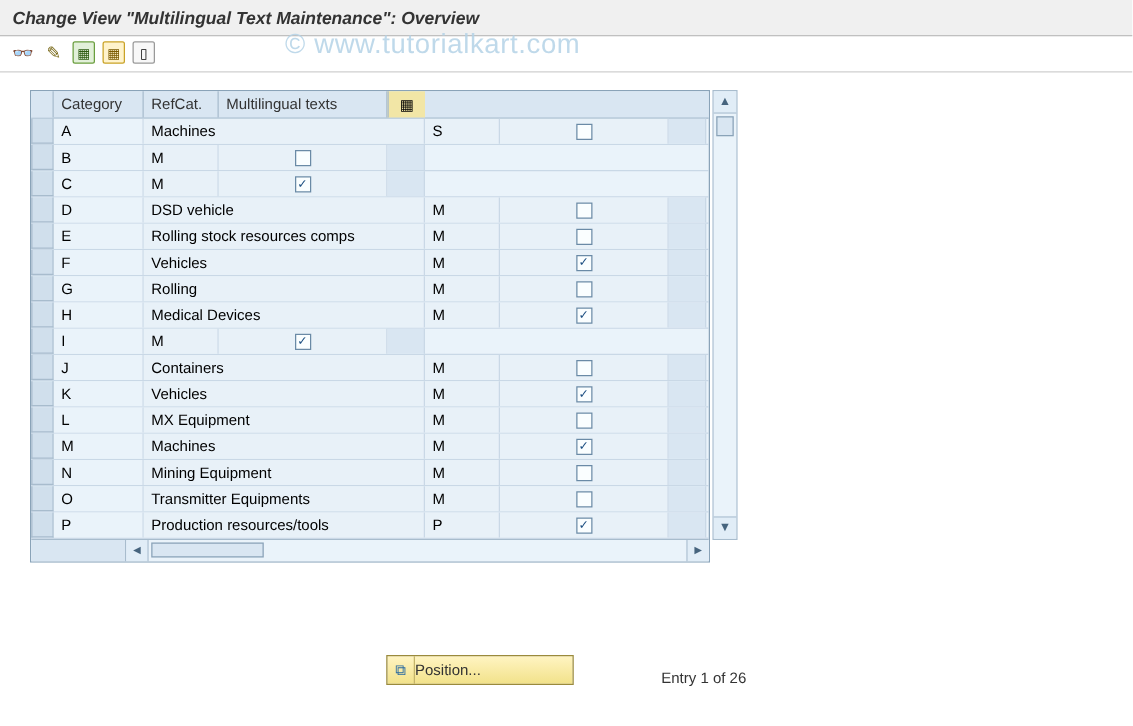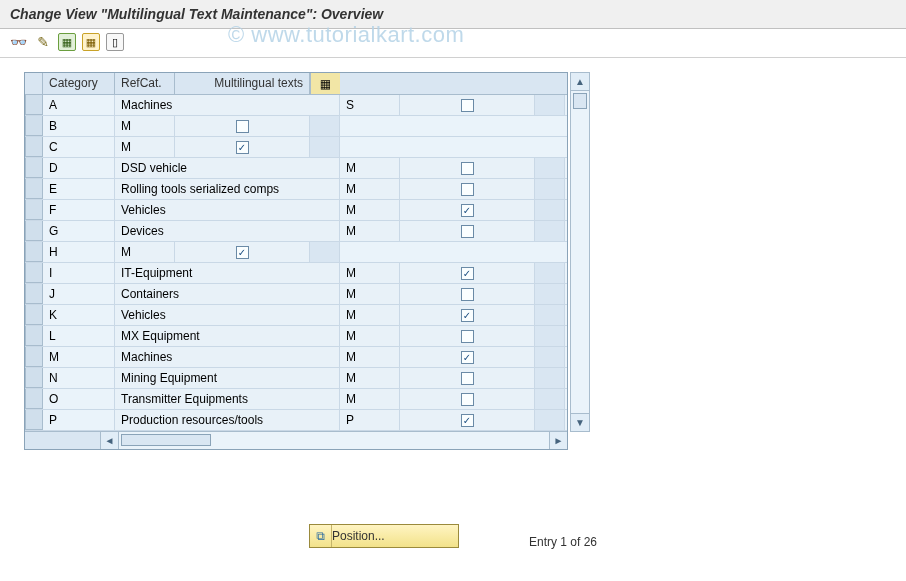--- a/index.html
+++ b/index.html
@@ -76,21 +76,21 @@
     padding: 3px 6px;
     font-size: 12px;
     color: #333;
     white-space: nowrap;
     overflow: hidden;
   }
   .col-sel  { width: 18px; flex: 0 0 18px; background:#d9e6f2;}
   .col-cat  { width: 72px; flex: 0 0 72px; }
   .col-desc { width: 225px; flex: 0 0 225px; }
   .col-ref  { width: 60px; flex: 0 0 60px; }
-  .col-ml   { width: 135px; flex: 0 0 135px; text-align:right;}
+  .col-ml   { width: 135px; flex: 0 0 135px; text-align:left;}
   .config-btn {
     width: 30px; flex: 0 0 30px;
     display:flex; align-items:center; justify-content:center;
     background:#f2e6a6;
     border-left:1px solid #a8bccd;
     cursor:pointer;
   }
   .grid-body { }
   .row { display:flex; height:21px; border-bottom:1px solid #c9d8e6; }
   .row .cell {
@@ -249,60 +249,60 @@
           <div class="cell col-desc">DSD vehicle</div>
           <div class="cell col-ref">M</div>
           <div class="cell col-ml">
             <span class="chk"></span>
           </div>
           <div class="cell" style="width:30px;flex:0 0 30px;background:#d9e6f2;"></div>
         </div>
         <div class="row">
           <div class="cell col-sel"></div>
           <div class="cell col-cat">E</div>
-          <div class="cell col-desc">Rolling tools serialized comps</div>
+          <div class="cell col-desc">Rolling stock resources comps</div>
           <div class="cell col-ref">M</div>
           <div class="cell col-ml">
             <span class="chk"></span>
           </div>
           <div class="cell" style="width:30px;flex:0 0 30px;background:#d9e6f2;"></div>
         </div>
         <div class="row">
           <div class="cell col-sel"></div>
           <div class="cell col-cat">F</div>
           <div class="cell col-desc">Vehicles</div>
           <div class="cell col-ref">M</div>
           <div class="cell col-ml">
             <span class="chk">✓</span>
           </div>
           <div class="cell" style="width:30px;flex:0 0 30px;background:#d9e6f2;"></div>
         </div>
         <div class="row">
           <div class="cell col-sel"></div>
           <div class="cell col-cat">G</div>
-          <div class="cell col-desc">Devices</div>
+          <div class="cell col-desc">Rolling</div>
           <div class="cell col-ref">M</div>
           <div class="cell col-ml">
             <span class="chk"></span>
           </div>
           <div class="cell" style="width:30px;flex:0 0 30px;background:#d9e6f2;"></div>
         </div>
         <div class="row">
           <div class="cell col-sel"></div>
           <div class="cell col-cat">H</div>
+          <div class="cell col-desc">Medical Devices</div>
           <div class="cell col-ref">M</div>
           <div class="cell col-ml">
             <span class="chk">✓</span>
           </div>
           <div class="cell" style="width:30px;flex:0 0 30px;background:#d9e6f2;"></div>
         </div>
         <div class="row">
           <div class="cell col-sel"></div>
           <div class="cell col-cat">I</div>
-          <div class="cell col-desc">IT-Equipment</div>
           <div class="cell col-ref">M</div>
           <div class="cell col-ml">
             <span class="chk">✓</span>
           </div>
           <div class="cell" style="width:30px;flex:0 0 30px;background:#d9e6f2;"></div>
         </div>
         <div class="row">
           <div class="cell col-sel"></div>
           <div class="cell col-cat">J</div>
           <div class="cell col-desc">Containers</div>

